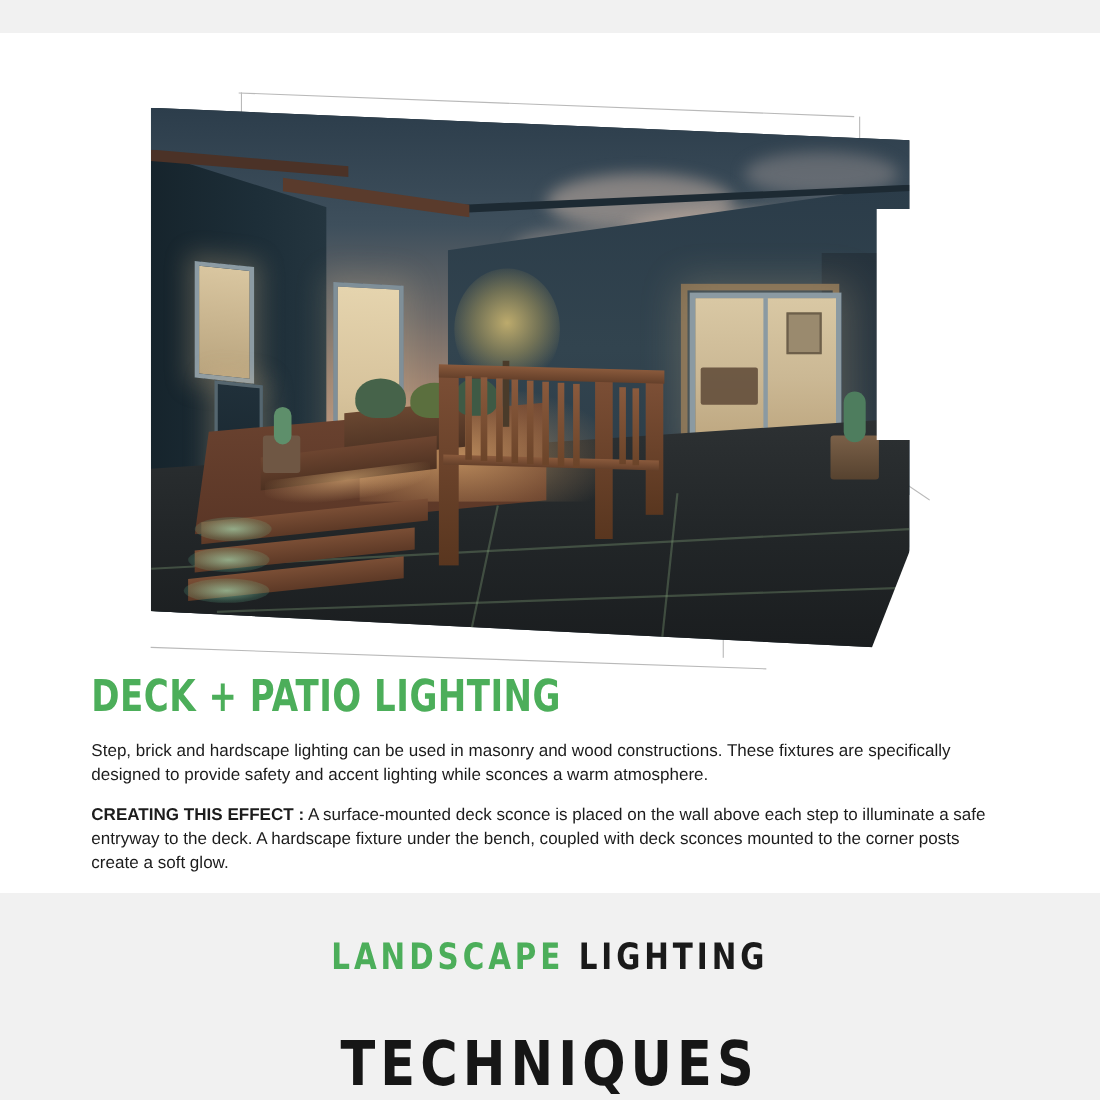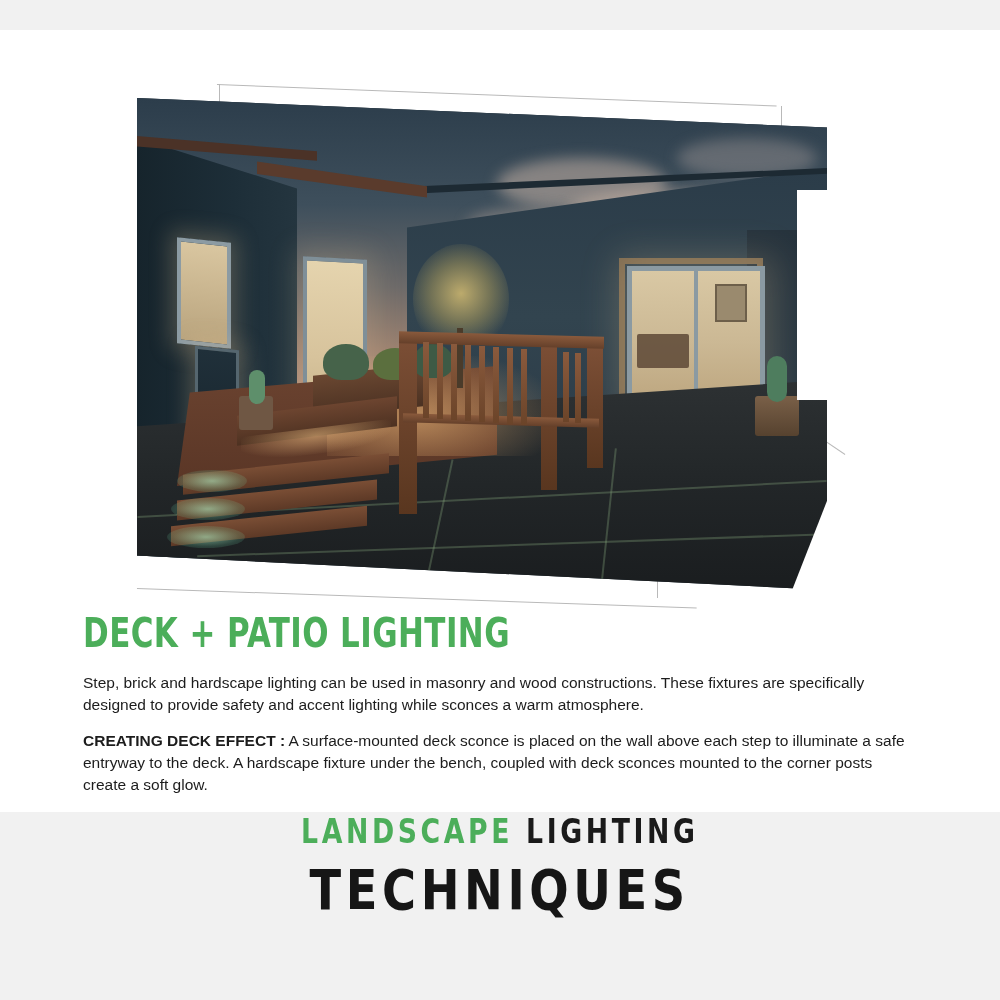--- a/index.html
+++ b/index.html
@@ -370,21 +370,22 @@
   .footer {
     position: absolute;
     left: 0;
     top: 812px;
     width: 1000px;
     height: 188px;
     background: #f1f1f1;
     display: flex;
     flex-direction: column;
     align-items: center;
-    justify-content: flex-start;
+    justify-content: flex-end;
+    gap: 40px;
   }
   .footer-line1 {
     font-family: "DejaVu Sans Condensed", "Liberation Sans Narrow", "Liberation Sans", sans-serif;
     font-size: 33px;
     font-weight: bold;
     letter-spacing: 4px;
     transform: scaleX(0.9);
     margin-bottom: 6px;
   }
   .footer-line1 .green { color: #4cae5a; }
@@ -490,21 +491,21 @@
         <div class="step-glow g3"></div>
       </div>
 
       <div class="white-wedge" style="left:660px; top:122px; width:70px; height:210px; background:#ffffff;"></div>
       <div class="white-wedge" style="left:652px; top:300px; width:90px; height:230px; background:#ffffff; clip-path: polygon(0 100%, 100% 0, 100% 100%);"></div>
     </div>
 
     <div class="text-block">
       <h1 class="headline">DECK + PATIO LIGHTING</h1>
       <p class="body-text">Step, brick and hardscape lighting can be used in masonry and wood constructions. These fixtures are specifically designed to provide safety and accent lighting while sconces a warm atmosphere.</p>
-      <p class="body-text"><b>CREATING DECK EFFECT :</b><span> A surface-mounted deck sconce is placed on the wall above each step to illuminate a safe entryway to the deck. A hardscape fixture under the bench, coupled with deck sconces mounted to the corner posts create a soft glow.</span></p>
+      <p class="body-text"><b>CREATING THIS EFFECT :</b><span> A surface-mounted deck sconce is placed on the wall above each step to illuminate a safe entryway to the deck. A hardscape fixture under the bench, coupled with deck sconces mounted to the corner posts create a soft glow.</span></p>
     </div>
 
   </div>
 
   <div class="footer">
     <div class="footer-line1">
       <span class="green">LANDSCAPE</span>
       <span class="dark">LIGHTING</span>
     </div>
     <div class="footer-line2">TECHNIQUES</div>

